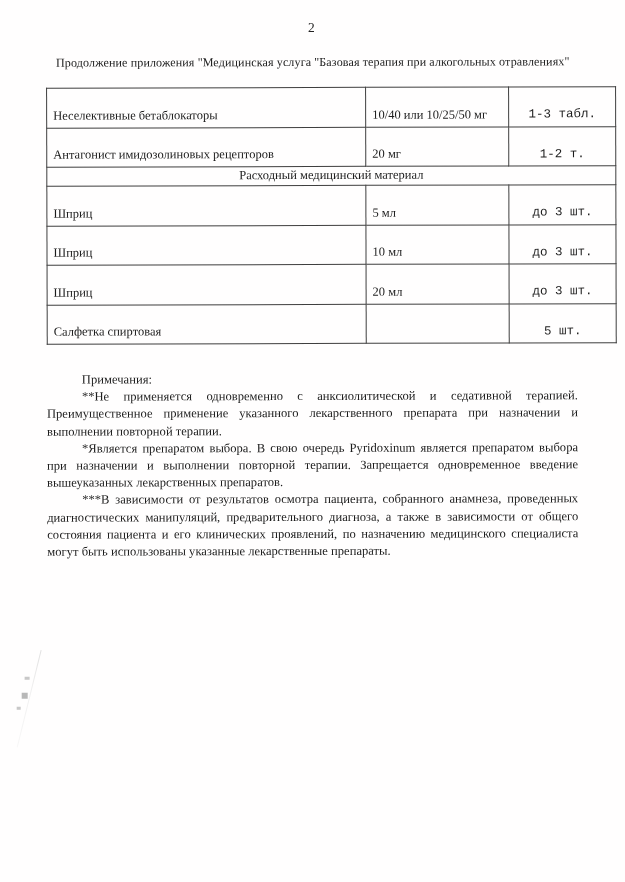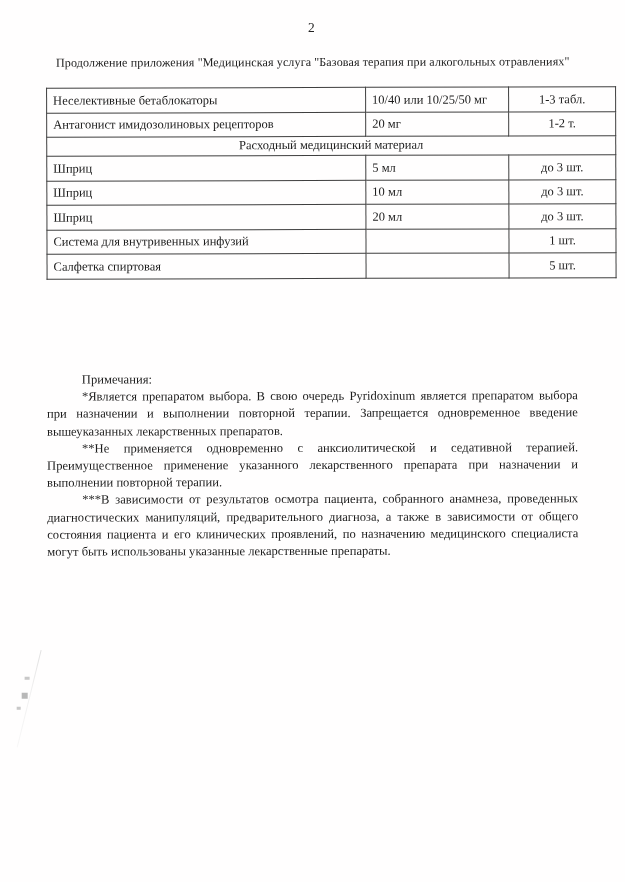--- a/index.html
+++ b/index.html
@@ -40,28 +40,28 @@
     position: absolute;
     top: 87px; left: 47px;
     width: 530px;
     border-collapse: collapse;
     table-layout: fixed;
     font-size: 12.5px;
     color: #1c1c1c;
   }
   .med-table td {
     border: 1px solid #3f3f3f;
-    padding: 4px 6px 3px 6px;
+    padding: 19px 6px 3px 6px;
     height: 16.5px;
     overflow: hidden;
     white-space: nowrap;
   }
   .med-table .c1 { width: 306px; text-align: left; }
   .med-table .c2 { width: 130px; text-align: left; }
-  .med-table .c3 { width: 94px;  text-align: center; }
+  .med-table .c3 { width: 94px;  text-align: center; font-family: Liberation Mono, monospace; }
   .med-table .section-row td {
     text-align: center;
     height: 13px;
     padding: 1px 6px 2px 6px;
   }
   .notes {
     position: absolute;
     top: 371px; left: 47px;
     width: 531px;
     font-size: 12.6px;
@@ -129,36 +129,31 @@
           <td class="c1">Шприц</td>
           <td class="c2">10 мл</td>
           <td class="c3">до 3 шт.</td>
         </tr>
         <tr>
           <td class="c1">Шприц</td>
           <td class="c2">20 мл</td>
           <td class="c3">до 3 шт.</td>
         </tr>
         <tr>
-          <td class="c1">Система для внутривенных инфузий</td>
-          <td class="c2"></td>
-          <td class="c3">1 шт.</td>
-        </tr>
-        <tr>
           <td class="c1">Салфетка спиртовая</td>
           <td class="c2"></td>
           <td class="c3">5 шт.</td>
         </tr>
       </tbody>
     </table>
 
     <div class="notes">
       <p class="notes-title">Примечания:</p>
+      <p>**Не применяется одновременно с анксиолитической и седативной терапией. Преимущественное применение указанного лекарственного препарата при назначении и выполнении повторной терапии.</p>
       <p>*Является препаратом выбора. В свою очередь Pyridoxinum является препаратом выбора при назначении и выполнении повторной терапии. Запрещается одновременное введение вышеуказанных лекарственных препаратов.</p>
-      <p>**Не применяется одновременно с анксиолитической и седативной терапией. Преимущественное применение указанного лекарственного препарата при назначении и выполнении повторной терапии.</p>
       <p>***В зависимости от результатов осмотра пациента, собранного анамнеза, проведенных диагностических манипуляций, предварительного диагноза, а также в зависимости от общего состояния пациента и его клинических проявлений, по назначению медицинского специалиста могут быть использованы указанные лекарственные препараты.</p>
     </div>
 
     <div class="scan-artifact">
       <div class="scan-line"></div>
       <div class="speck1"></div>
       <div class="speck2"></div>
       <div class="speck3"></div>
     </div>
 

